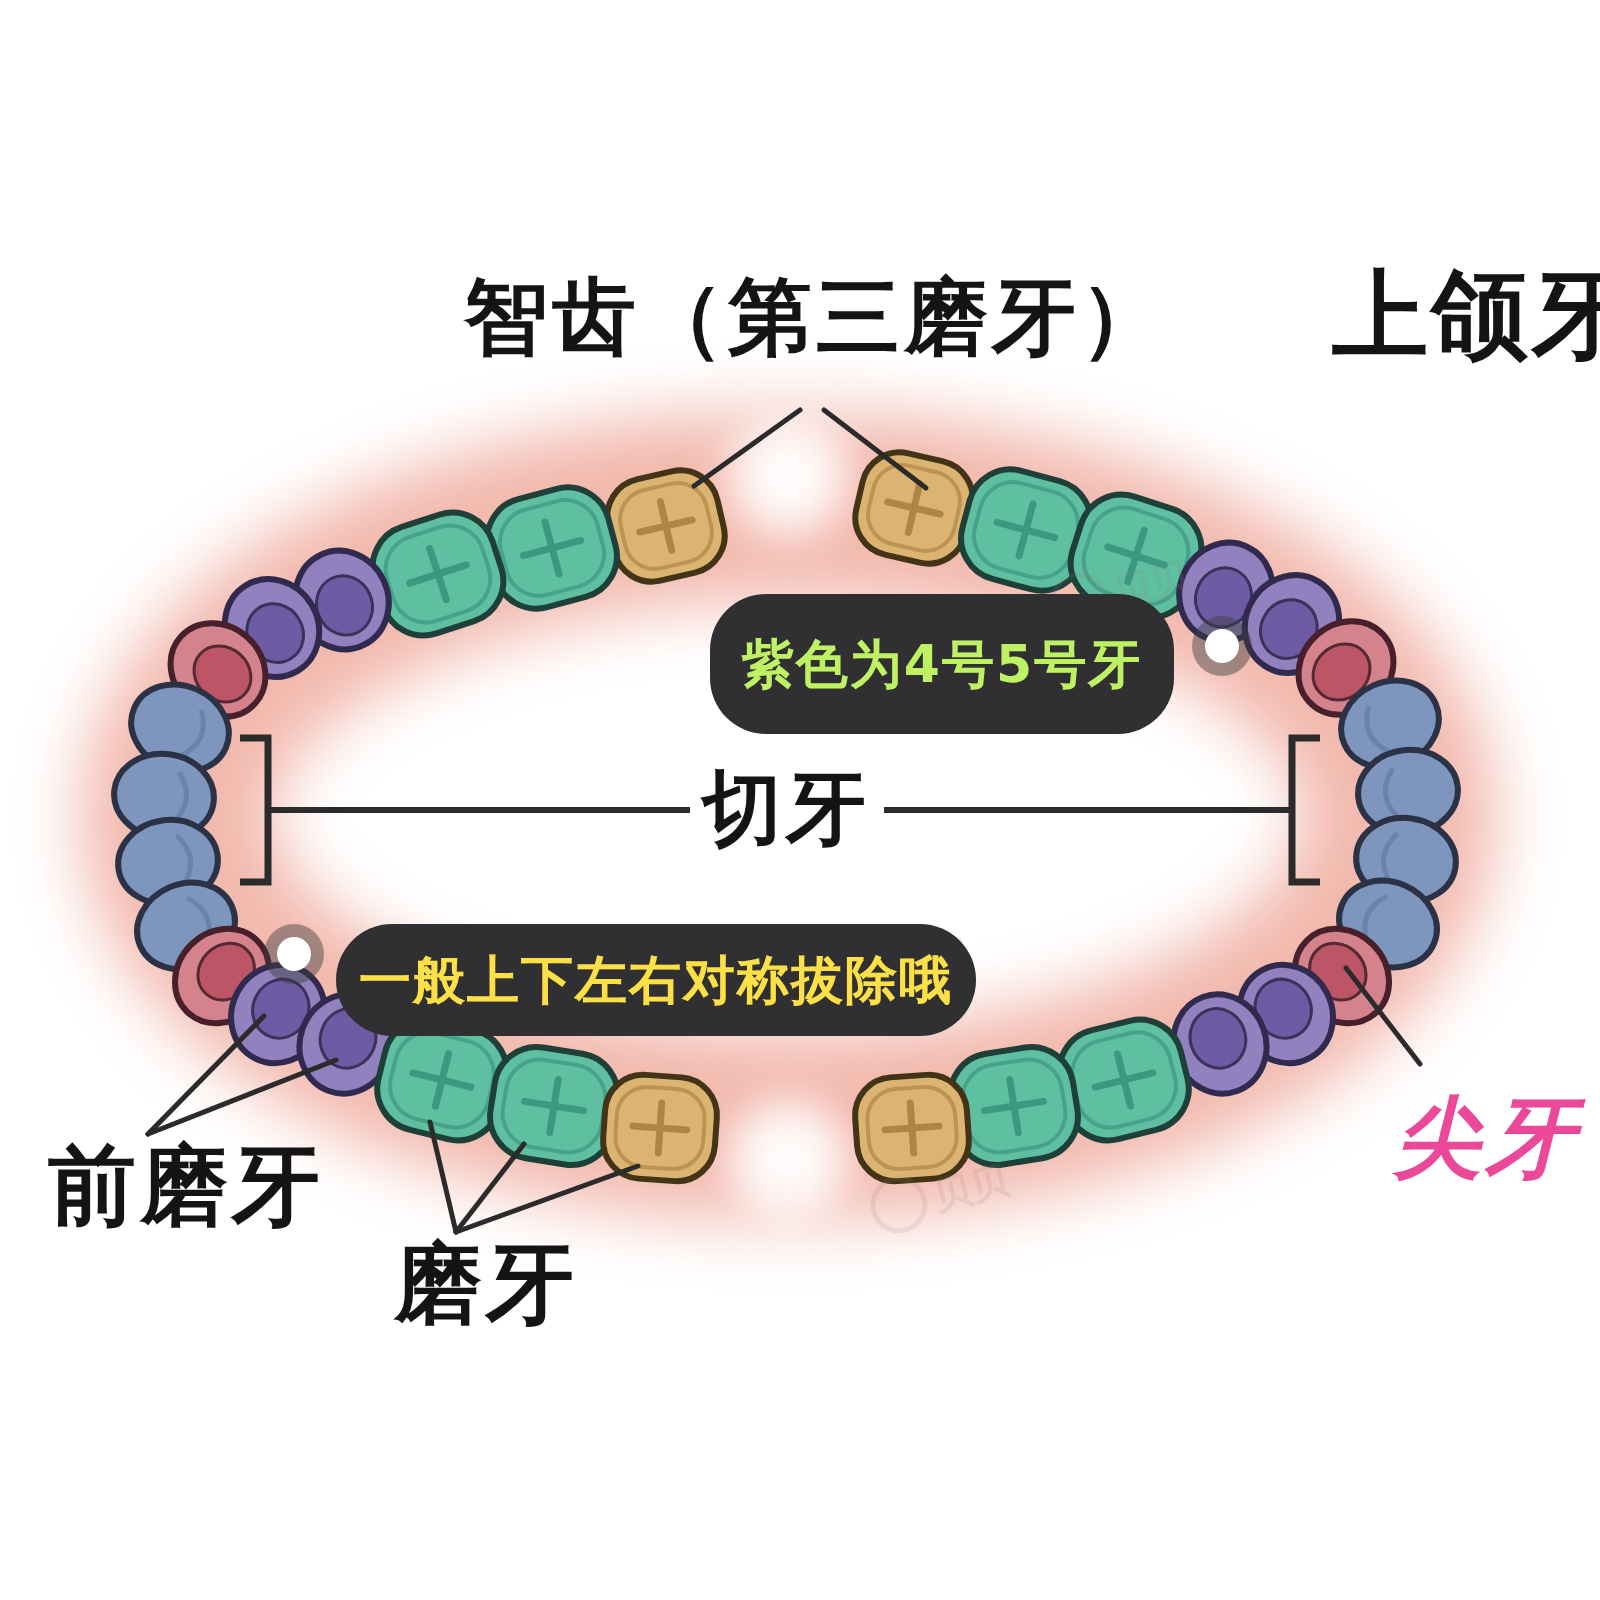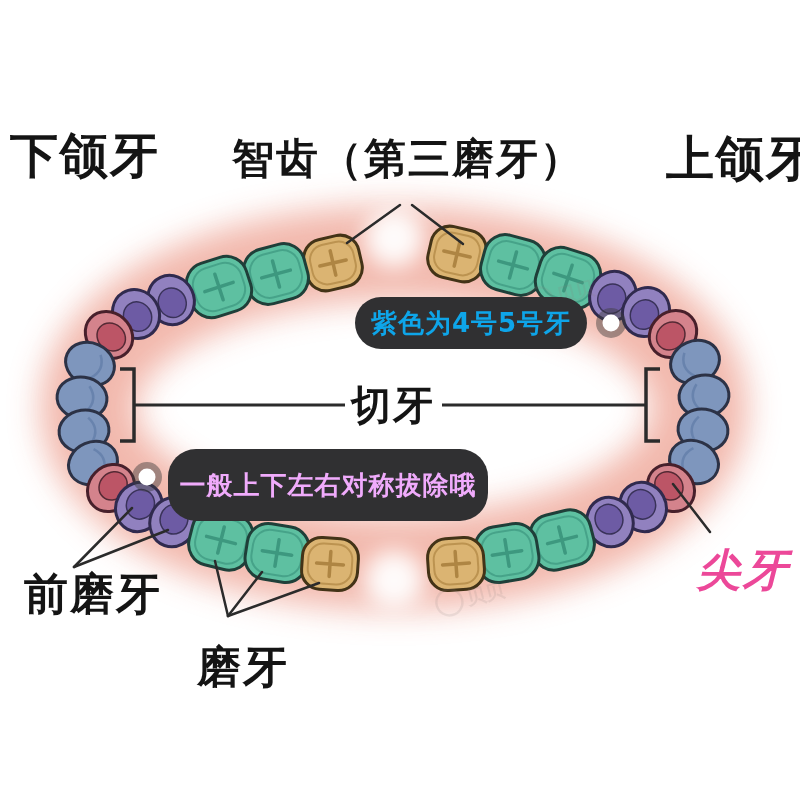--- a/index.html
+++ b/index.html
@@ -204,31 +204,30 @@
       <g transform="translate(444 486) rotate(-14)" opacity="0.14">
         <circle cx="-14" cy="0" r="13" fill="none" stroke="#8a7f7c" stroke-width="2.5"></circle>
         <text x="4" y="7" font-size="19" fill="#8a7f7c" font-weight="700">贝贝</text>
       </g>
       <g transform="translate(463 599) rotate(-14)" opacity="0.14">
         <circle cx="-14" cy="0" r="13" fill="none" stroke="#8a7f7c" stroke-width="2.5"></circle>
         <text x="4" y="7" font-size="19" fill="#8a7f7c" font-weight="700">贝贝</text>
       </g>
     </svg>
 
-  <div class="hlabel h48" style="left: 10px; top: 131px; color: rgb(20, 20, 20);">下颌牙</div>
 
   <div class="hlabel h42 centered" style="left: 408px; top: 138px; color: rgb(20, 20, 20);">智齿（第三磨牙）</div>
 
   <div class="hlabel h48" style="left: 666px; top: 134px; color: rgb(20, 20, 20);">上颌牙</div>
 
   <div class="hlabel h40 centered" style="left: 393px; top: 385px; color: rgb(20, 20, 20);">切牙</div>
 
   <div class="hlabel h44" style="left: 24px; top: 572px; color: rgb(20, 20, 20);">前磨牙</div>
 
-  <div class="hlabel h44" style="left: 197px; top: 621px; color: rgb(20, 20, 20); margin-top: 24px;">磨牙</div>
+  <div class="hlabel h44" style="left: 197px; top: 621px; color: rgb(20, 20, 20);">磨牙</div>
 
   <div class="hlabel h44" style="left: 697px; top: 548px; color: #ec4899; font-style: italic;">尖牙</div>
 
-  <div class="pill" style="left: 355px; top: 297px; width: 232px; height: 52px; background: rgb(48, 48, 50); color: #0ea5e9;">紫色为4号5号牙</div>
-
-  <div class="pill" style="left: 168px; top: 449px; width: 320px; height: 72px; background: rgb(48, 48, 50); color: #f0abfc;">一般上下左右对称拔除哦</div>
+  <div class="pill" style="left: 355px; top: 297px; width: 232px; height: 70px; background: rgb(48, 48, 50); color: #bef264;">紫色为4号5号牙</div>
+
+  <div class="pill" style="left: 168px; top: 462px; width: 320px; height: 56px; background: rgb(48, 48, 50); color: #fde047;">一般上下左右对称拔除哦</div>
 
 </div>
 
 </body></html>

